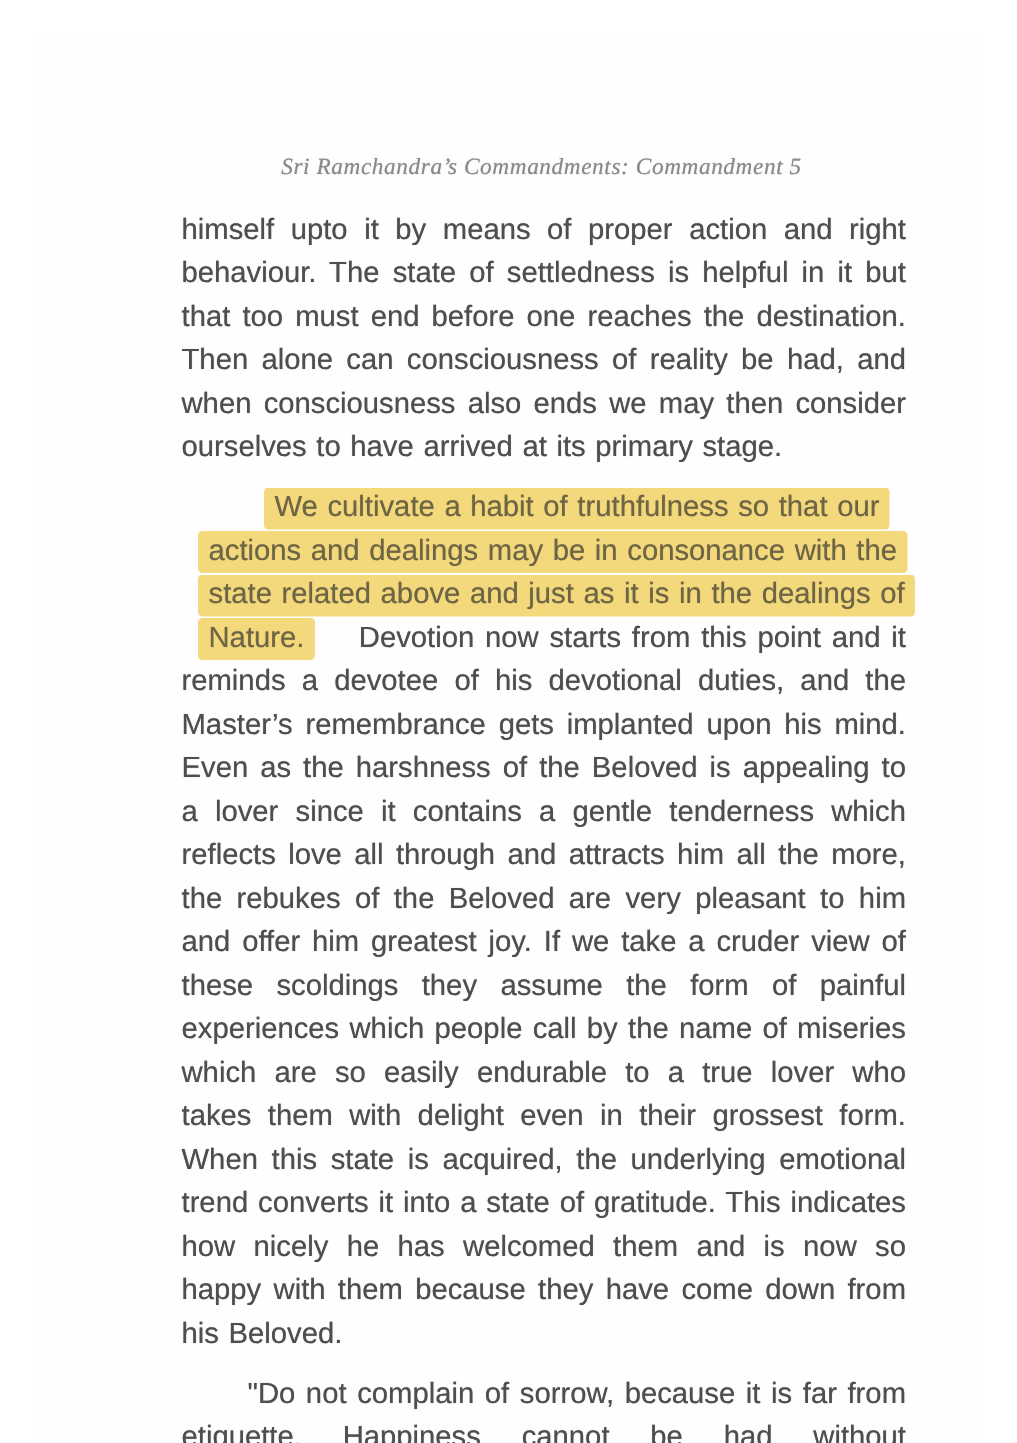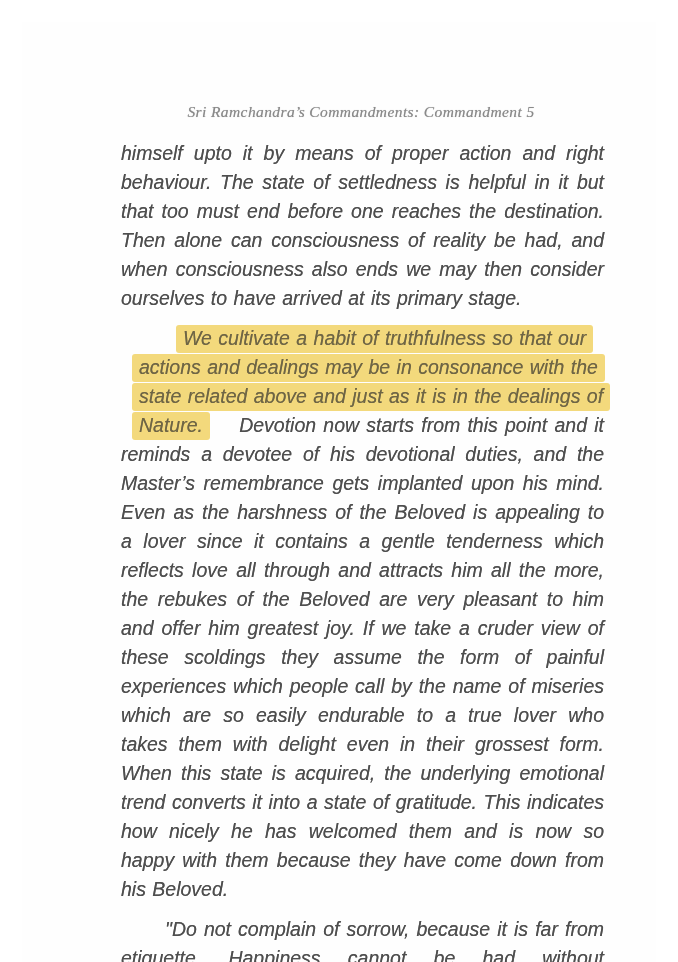--- a/index.html
+++ b/index.html
@@ -34,21 +34,21 @@
   .body-text {
     margin: 17px 85px 0 88px;
     width: 505px;
     font-size: 19.5px;
     line-height: 29px;
     color: var(--body-text);
     text-align: justify;
     text-shadow: 0 0 0.5px rgba(75,75,75,0.75);
     word-spacing: 1px;
   }
-  .para { margin-bottom: 11px; font-style: italic; }
+  .para { margin-bottom: 11px; }
   .para.indent { text-indent: 44px; }
   .para:last-child { margin-bottom: 0; }
   mark.passage-highlight {
     background: var(--highlight-bg);
     color: var(--highlight-text);
     padding: 2px 7px 4px 7px;
     border-radius: 3px;
     -webkit-box-decoration-break: clone;
     box-decoration-break: clone;
     text-shadow: 0 0 0.5px rgba(110,101,69,0.7);

